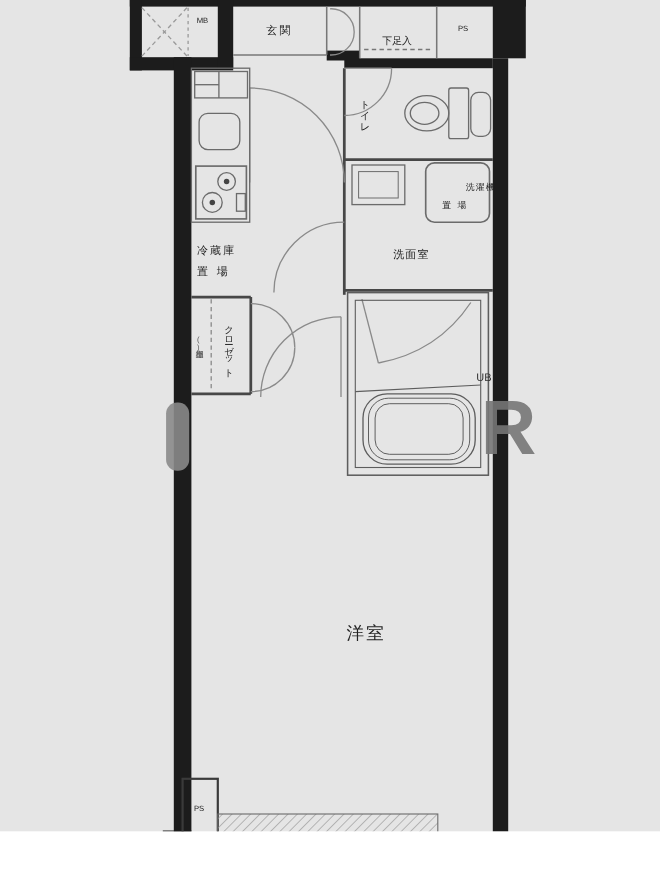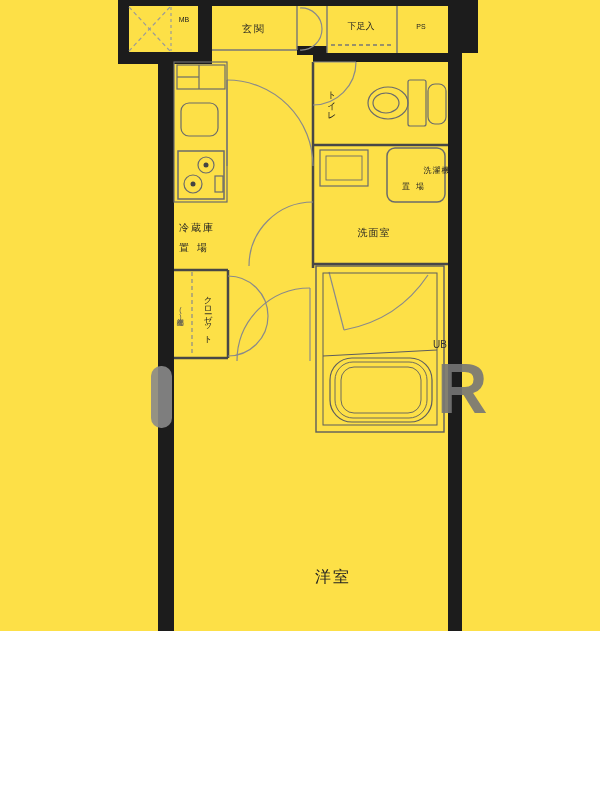--- a/index.html
+++ b/index.html
@@ -1,16 +1,16 @@
 <!DOCTYPE html>
 <html><head>
 <meta charset="utf-8">
 <style>
   html,body{margin:0;padding:0;background:#fff;}
-  .canvas{position:relative;width:600px;height:631px;background:#fde047;overflow:hidden;
+  .canvas{position:relative;width:600px;height:756px;background:#e5e5e5;overflow:hidden;
           font-family:"Liberation Sans","DejaVu Sans",sans-serif;}
   .canvas svg{position:absolute;left:0;top:0;}
   .lbl{position:absolute;transform:translate(-50%,-50%);color:#222;white-space:nowrap;
        text-align:center;line-height:1.1;}
   .lbl.vert{writing-mode:vertical-rl;text-orientation:upright;}
   .two-line span{display:block;}
   .watermark-letter{position:absolute;font-weight:bold;color:rgba(118,118,118,0.9);
        transform:none;line-height:1;}
 </style>
 </head>
@@ -127,26 +127,26 @@
     <line x1="159" y1="778" x2="159" y2="797"></line>
     <line x1="456" y1="778" x2="456" y2="797"></line>
     <line x1="152" y1="797" x2="460" y2="797"></line>
   </g>
 
   <rect x="151" y="366" width="21" height="62" rx="10" fill="#8a8a8a" opacity="0.9"></rect>
 </svg>
 
 <div class="lbl" style="left:184px;top:20px;font-size:7px;">MB</div>
 <div class="lbl" style="left:254px;top:28px;font-size:10px;letter-spacing:2px;">玄関</div>
-<div class="lbl" style="left:361px;top:27px;font-size:9px;">下足入</div>
+<div class="lbl" style="left:361px;top:38px;font-size:9px;">下足入</div>
 <div class="lbl" style="left:421px;top:27px;font-size:7px;">PS</div>
 <div class="lbl vert" style="left:331px;top:100px;font-size:9px;">トイレ</div>
 
 <div class="lbl two-line" style="left:197px;top:238px;font-size:10px;">
-  <span style="letter-spacing:2px;font-family:Liberation Mono, monospace;">冷蔵庫</span>
+  <span style="letter-spacing:2px;">冷蔵庫</span>
   <span style="letter-spacing:8px;margin-top:8px;">置場</span>
 </div>
 
 <div class="lbl two-line" style="left:416px;top:179px;font-size:8px;">
   <span style="letter-spacing:1px;margin-left:42px;">洗濯機</span>
   <span style="letter-spacing:6px;margin-top:7px;">置場</span>
 </div>
 
 <div class="lbl" style="left:374px;top:232px;font-size:10px;letter-spacing:1px;">洗面室</div>
 <div class="lbl vert" style="left:208px;top:314px;font-size:8.5px;">クローゼット</div>

